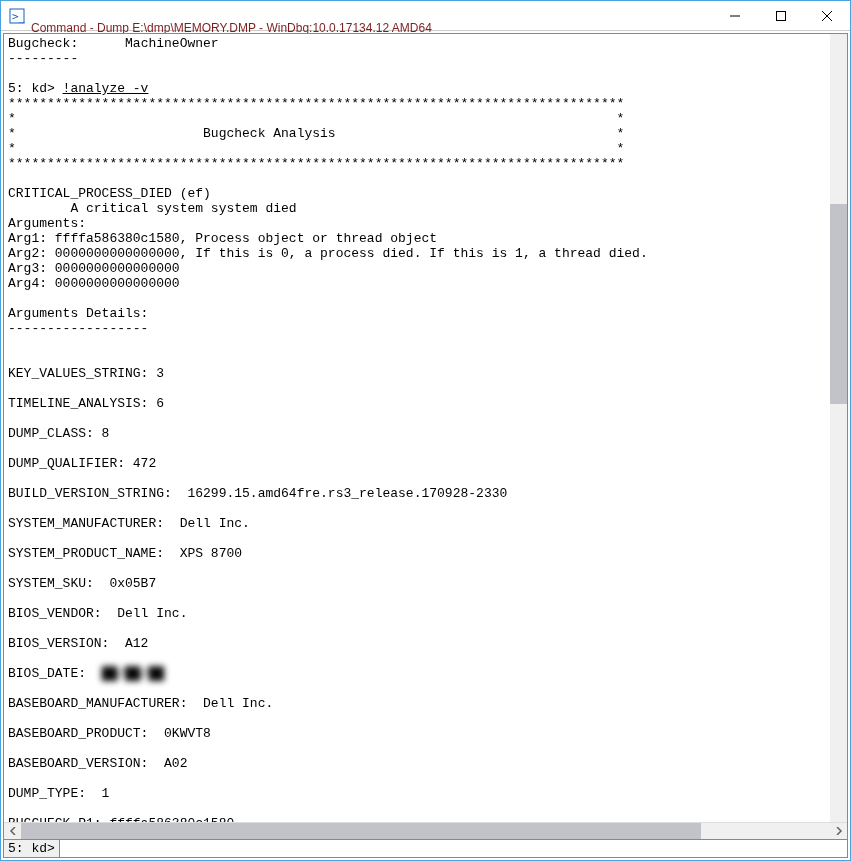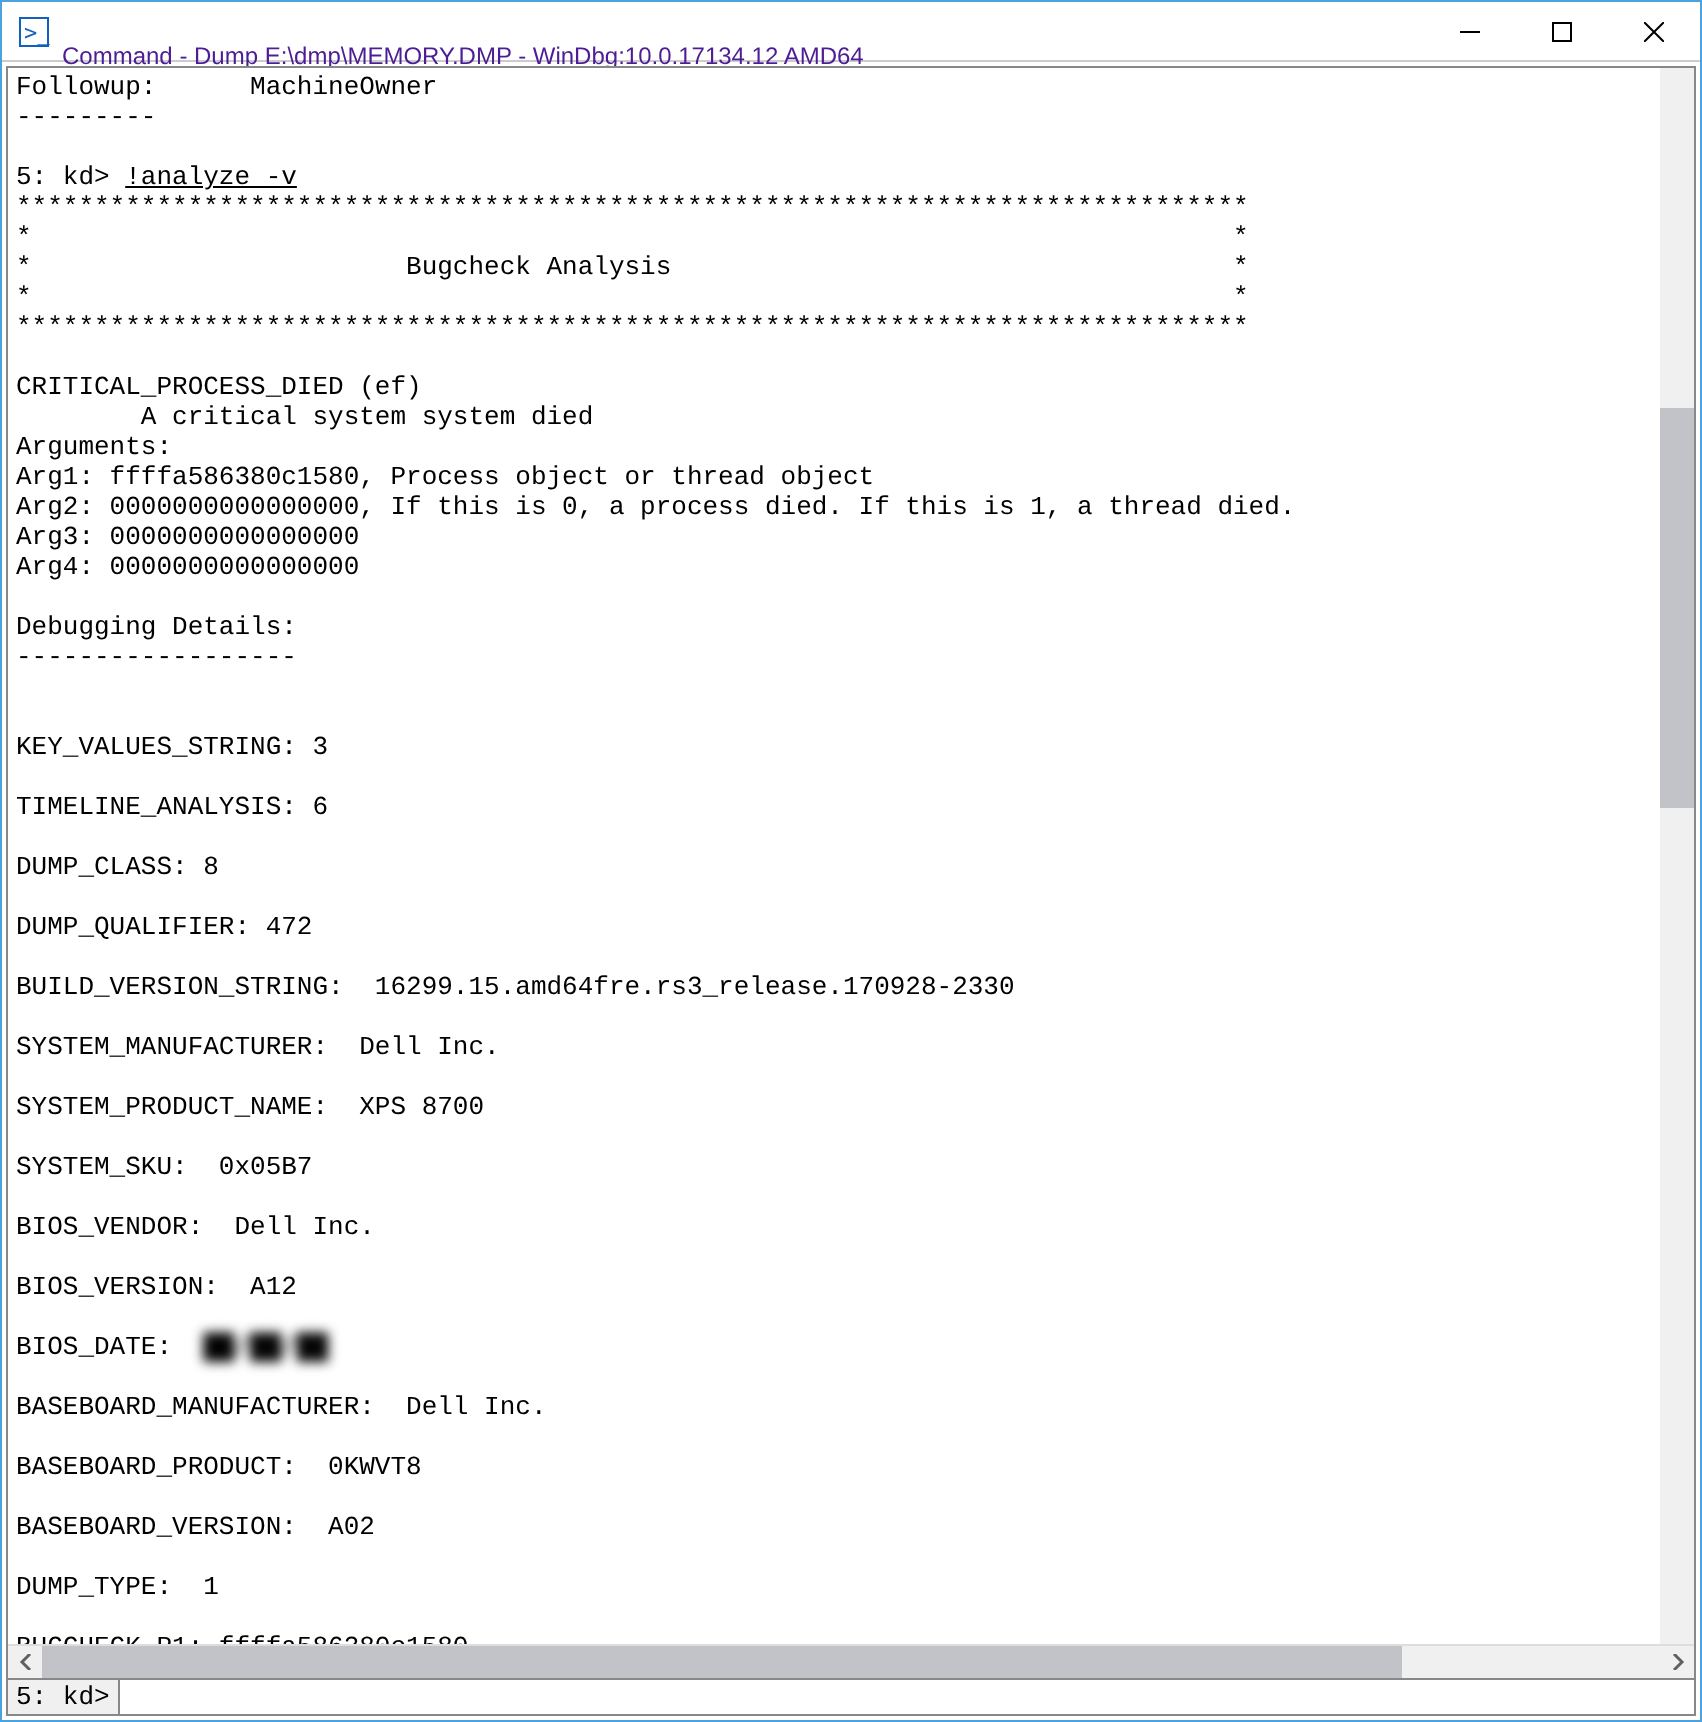--- a/index.html
+++ b/index.html
@@ -32,21 +32,21 @@
   .titlebar-icon {
     width: 16px;
     height: 16px;
     margin-right: 6px;
     display: flex;
     align-items: center;
     justify-content: center;
   }
   .titlebar-title {
     font-size: 12px;
-    color: #4c1d95;
+    color: #7f1d1d;
     flex: 1;
     white-space: nowrap;
     overflow: hidden;
     margin-top: 24px;
   }
   .titlebar-controls {
     display: flex;
     height: 100%;
   }
   .tb-btn {
@@ -188,39 +188,39 @@
         <svg width="10" height="10">
           <line x1="0" y1="0" x2="10" y2="10" stroke="#000" stroke-width="1"></line>
           <line x1="10" y1="0" x2="0" y2="10" stroke="#000" stroke-width="1"></line>
         </svg>
       </div>
     </div>
   </div>
 
   <div class="content-area">
     <div class="output-wrap">
-      <div class="output"><span>Followup:</span>      <span>MachineOwner</span>
+      <div class="output"><span>Bugcheck:</span>      <span>MachineOwner</span>
 <span>---------</span>
 
 <span>5: kd&gt; </span><span class="u">!analyze -v</span>
 <span>*******************************************************************************</span>
 <span>*                                                                             *</span>
 <span>*                        Bugcheck Analysis                                    *</span>
 <span>*                                                                             *</span>
 <span>*******************************************************************************</span>
 
 <span>CRITICAL_PROCESS_DIED (ef)</span>
 <span>        A critical system system died</span>
 <span>Arguments:</span>
 <span>Arg1: ffffa586380c1580, Process object or thread object</span>
 <span>Arg2: 0000000000000000, If this is 0, a process died. If this is 1, a thread died.</span>
 <span>Arg3: 0000000000000000</span>
 <span>Arg4: 0000000000000000</span>
 
-<span>Debugging Details:</span>
+<span>Arguments Details:</span>
 <span>------------------</span>
 
 
 <span>KEY_VALUES_STRING: 3</span>
 
 <span>TIMELINE_ANALYSIS: 6</span>
 
 <span>DUMP_CLASS: 8</span>
 
 <span>DUMP_QUALIFIER: 472</span>

